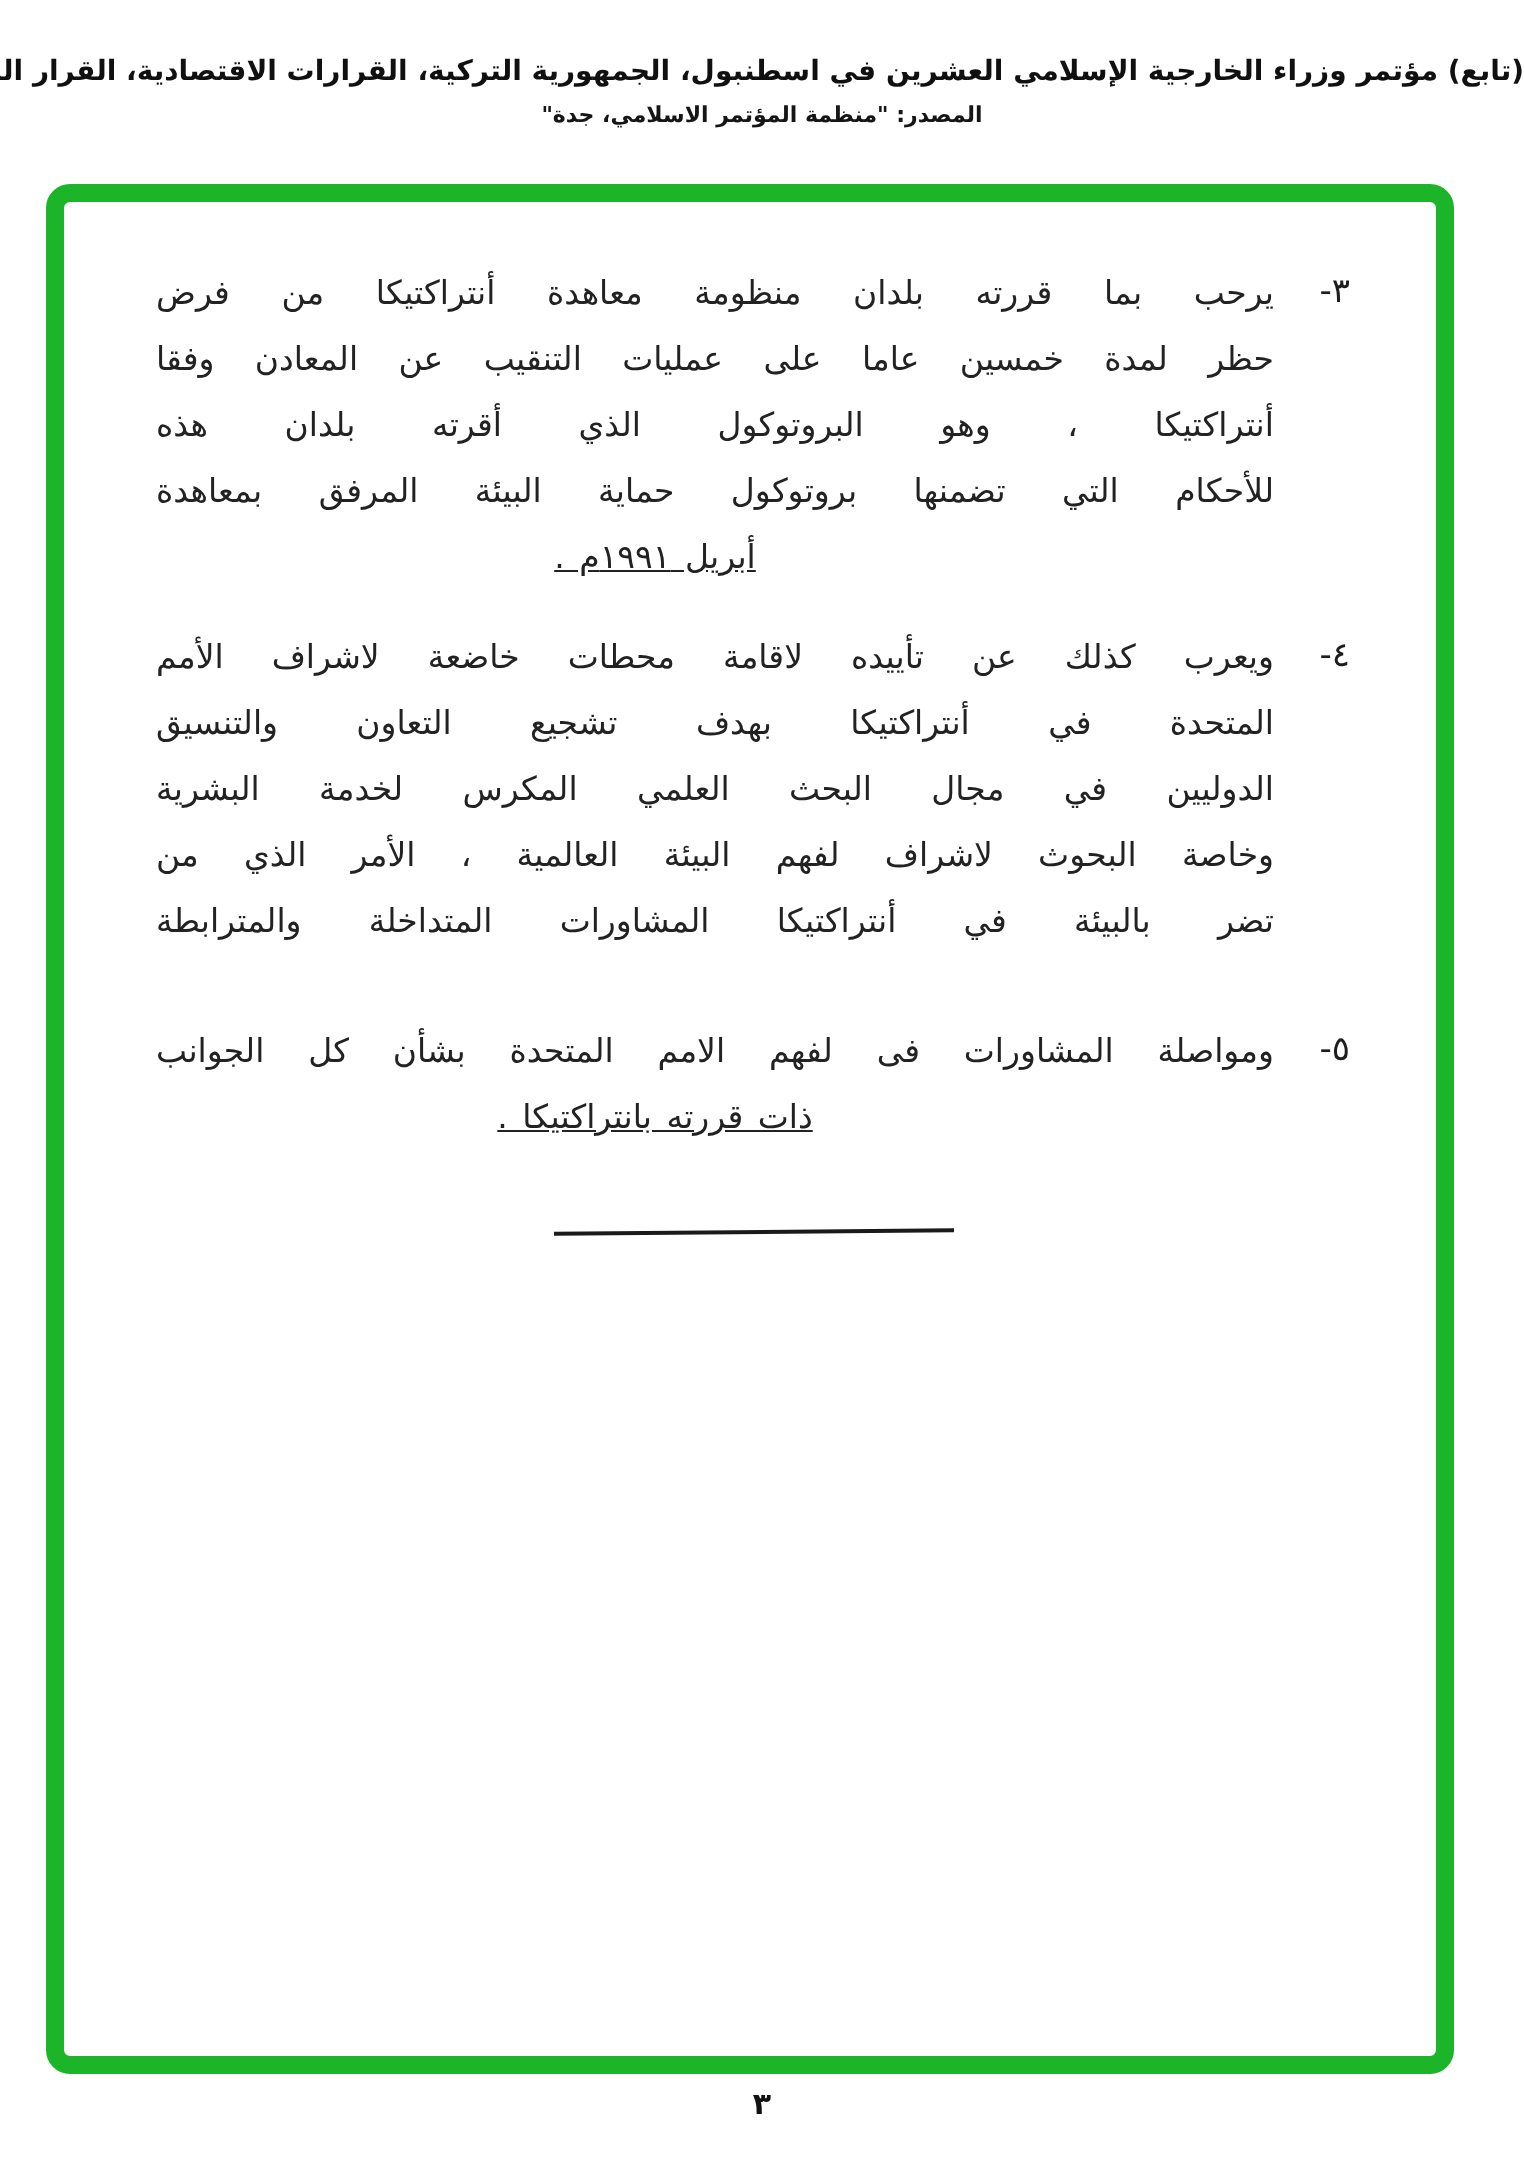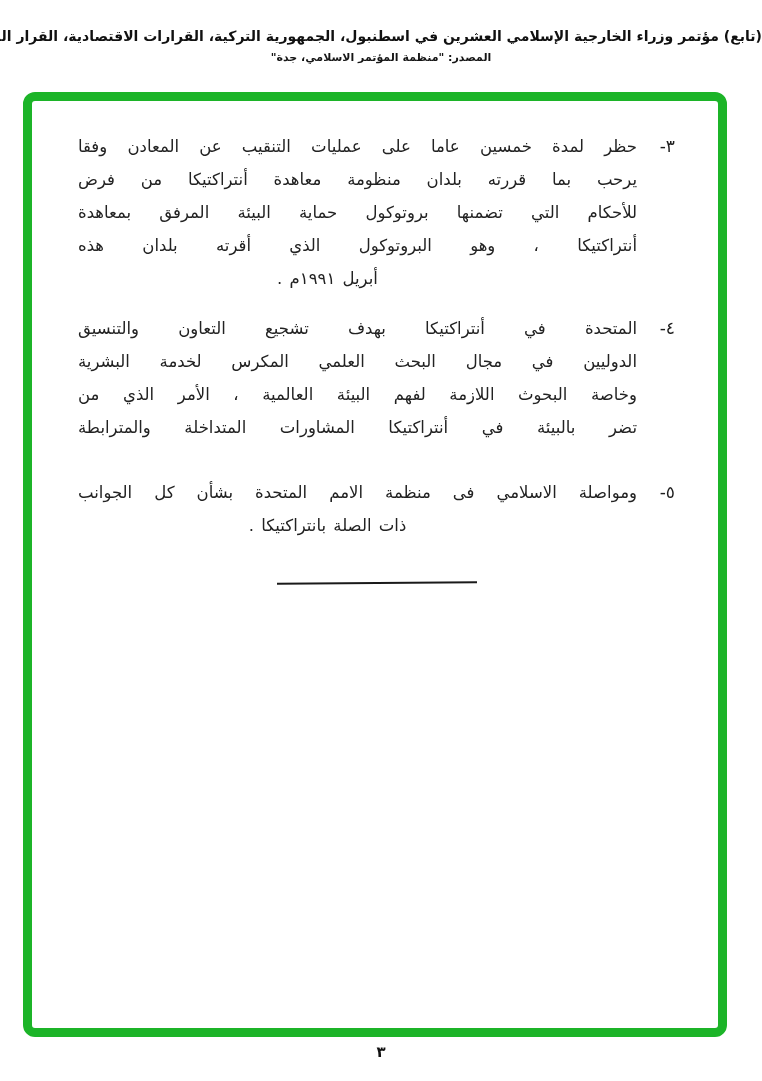--- a/index.html
+++ b/index.html
@@ -79,20 +79,21 @@
     text-align: justify;
     text-align-last: justify;
     word-spacing: 2px;
     white-space: nowrap;
     overflow: hidden;
   }
   .line.short {
     text-align: center;
     text-align-last: center;
     padding-right: 60px;
+    text-decoration: underline;
   }
   #para-3 { margin-top: 0; }
   #para-4 { margin-top: 17px; }
   #para-5 { margin-top: 32px; }
   
   .divider {
     width: 200px;
     height: 2px;
     background: #1a1a1a;
     margin: 40px auto 0 auto;
@@ -119,43 +120,44 @@
     <div class="header-title">(تابع) مؤتمر وزراء الخارجية الإسلامي العشرين في اسطنبول، الجمهورية التركية، القرارات الاقتصادية، القرار الرقم ٢٠/١٥-أق</div>
     <div class="header-source">المصدر: "منظمة المؤتمر الاسلامي، جدة"</div>
   </div>
 
   <div class="frame">
     <div class="frame-content">
 
       <div class="para" id="para-3">
         <div class="para-number">٣-</div>
         <div class="para-lines">
+          <div class="line">يرحب بما قررته بلدان منظومة معاهدة أنتراكتيكا من فرض</div>
           <div class="line">حظر لمدة خمسين عاما على عمليات التنقيب عن المعادن وفقا</div>
-          <div class="line">يرحب بما قررته بلدان منظومة معاهدة أنتراكتيكا من فرض</div>
+          <div class="line">أنتراكتيكا ، وهو البروتوكول الذي أقرته بلدان هذه</div>
           <div class="line">للأحكام التي تضمنها بروتوكول حماية البيئة المرفق بمعاهدة</div>
-          <div class="line">أنتراكتيكا ، وهو البروتوكول الذي أقرته بلدان هذه</div>
           <div class="line short">أبريل ١٩٩١م .</div>
         </div>
       </div>
 
       <div class="para" id="para-4">
         <div class="para-number">٤-</div>
         <div class="para-lines">
+          <div class="line">ويعرب كذلك عن تأييده لاقامة محطات خاضعة لاشراف الأمم</div>
           <div class="line">المتحدة في أنتراكتيكا بهدف تشجيع التعاون والتنسيق</div>
           <div class="line">الدوليين في مجال البحث العلمي المكرس لخدمة البشرية</div>
-          <div class="line">وخاصة البحوث اللازمة لفهم البيئة العالمية ، الأمر الذي من</div>
+          <div class="line">وخاصة البحوث لاشراف لفهم البيئة العالمية ، الأمر الذي من</div>
           <div class="line">تضر بالبيئة في أنتراكتيكا المشاورات المتداخلة والمترابطة</div>
         </div>
       </div>
 
       <div class="para" id="para-5">
         <div class="para-number">٥-</div>
         <div class="para-lines">
-          <div class="line">ومواصلة الاسلامي فى منظمة الامم المتحدة بشأن كل الجوانب</div>
-          <div class="line short">ذات الصلة بانتراكتيكا .</div>
+          <div class="line">ومواصلة المشاورات فى لفهم الامم المتحدة بشأن كل الجوانب</div>
+          <div class="line short">ذات قررته بانتراكتيكا .</div>
         </div>
       </div>
 
       <div class="divider"></div>
 
     </div>
   </div>
 
   <div class="page-number">٣</div>
 

